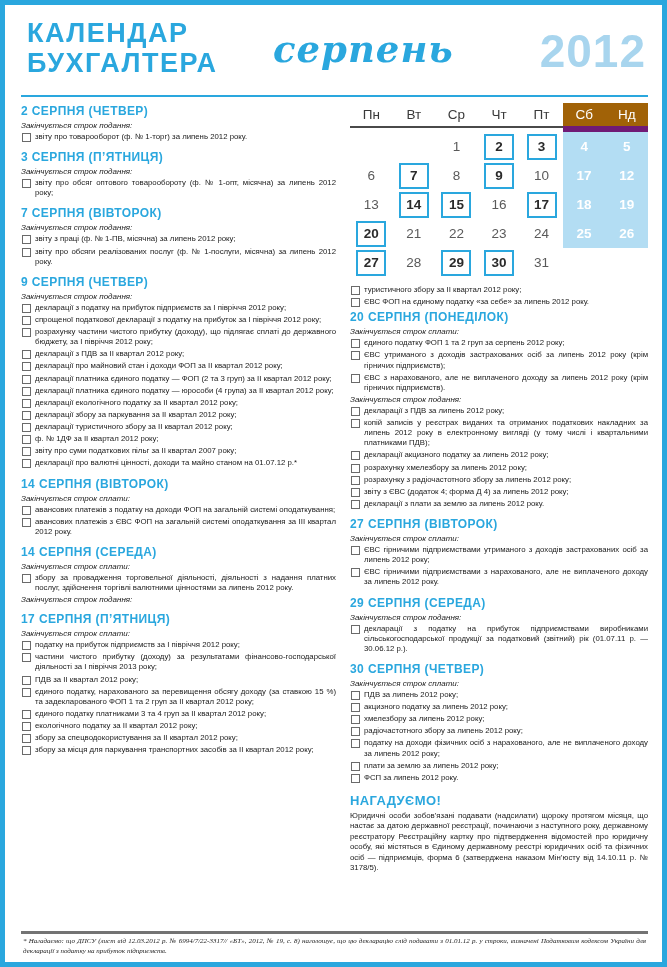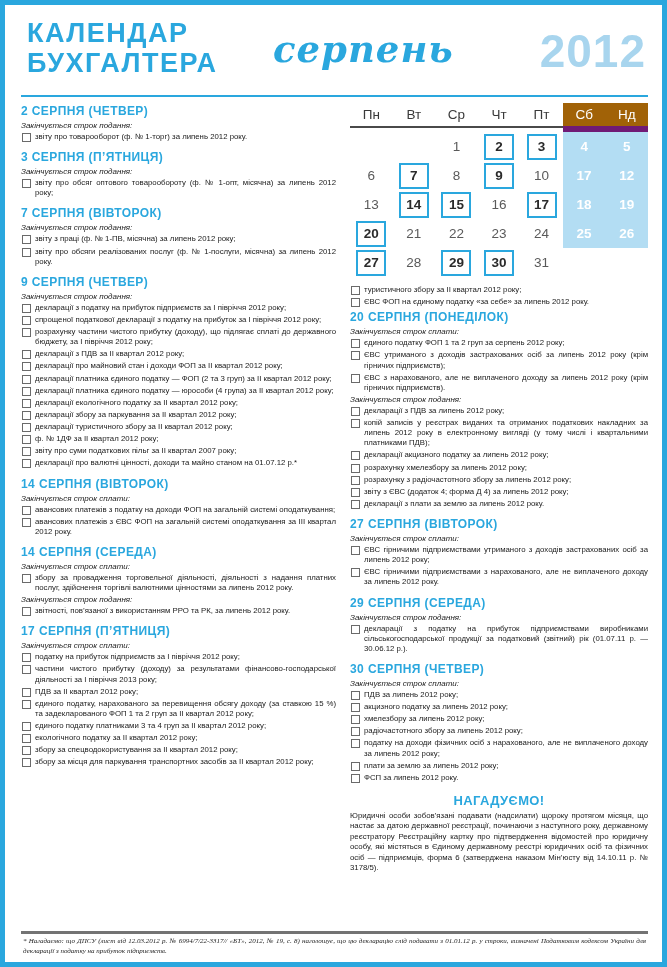--- a/index.html
+++ b/index.html
@@ -30,21 +30,21 @@
   .cal-head{display:grid;grid-template-columns:repeat(7,1fr);}
   .cal-hcell{height:23px;display:flex;align-items:center;justify-content:center;font-weight:normal;font-size:13.5px;color:#3a3a3a;border-bottom:2px solid #4a4a4a;}
   .cal-hcell.wkhead{background:#a16207;color:#ffffff;border-bottom:6px solid #701a75;}
   .cal-grid{display:grid;grid-template-columns:repeat(7,1fr);}
   .cal-cell{height:29px;display:flex;align-items:center;justify-content:center;font-size:13.5px;color:#5a5a5a;}
   .cal-cell.weekend{background:#b3ddf3;}
   .cal-cell.weekend .daynum{color:#ffffff;font-weight:bold;}
   .daybox{display:flex;align-items:center;justify-content:center;width:26px;height:22px;border:2px solid #2aa7de;background:#fff;font-weight:bold;color:#2b2b2b;}
 
   
-  .reminder-title{color:#2aa7de;font-size:13px;font-weight:bold;margin:10px 0 3px;letter-spacing:0.4px;text-align:center;}
+  .reminder-title{color:#2aa7de;font-size:13px;font-weight:bold;margin:10px 0 3px;letter-spacing:0.4px;}
   .reminder-text{font-size:7.8px;line-height:1.35;color:#1a1a1a;text-align:justify;margin:0;}
 
   
   .footnote{flex:none;border-top:3px solid #737373;margin-top:4px;padding:3px 2px 1px;font-family:"Liberation Serif",serif;font-style:italic;font-size:7px;line-height:1.35;color:#222;text-align:justify;}
 </style>
 </head>
 <body>
 
 <div class="frame">
 
@@ -157,24 +157,20 @@
           </div>
         </section>
         <section class="entry">
           <h3 class="date-h">14 СЕРПНЯ (СЕРЕДА)</h3>
           <div class="grp">Закінчується строк сплати:</div>
           <div class="item">
             <span class="cb"></span>
             <span class="itext">збору за провадження торговельної діяльності, діяльності з надання платних послуг, здійснення торгівлі валютними цінностями за липень 2012 року.</span>
           </div>
           <div class="grp">Закінчується строк подання:</div>
-          <div class="item">
-            <span class="cb"></span>
-            <span class="itext">звітності, пов’язаної з використанням РРО та РК, за липень 2012 року.</span>
-          </div>
         </section>
         <section class="entry">
           <h3 class="date-h">17 СЕРПНЯ (П’ЯТНИЦЯ)</h3>
           <div class="grp">Закінчується строк сплати:</div>
           <div class="item">
             <span class="cb"></span>
             <span class="itext">податку на прибуток підприємств за І півріччя 2012 року;</span>
           </div>
           <div class="item">
             <span class="cb"></span>

